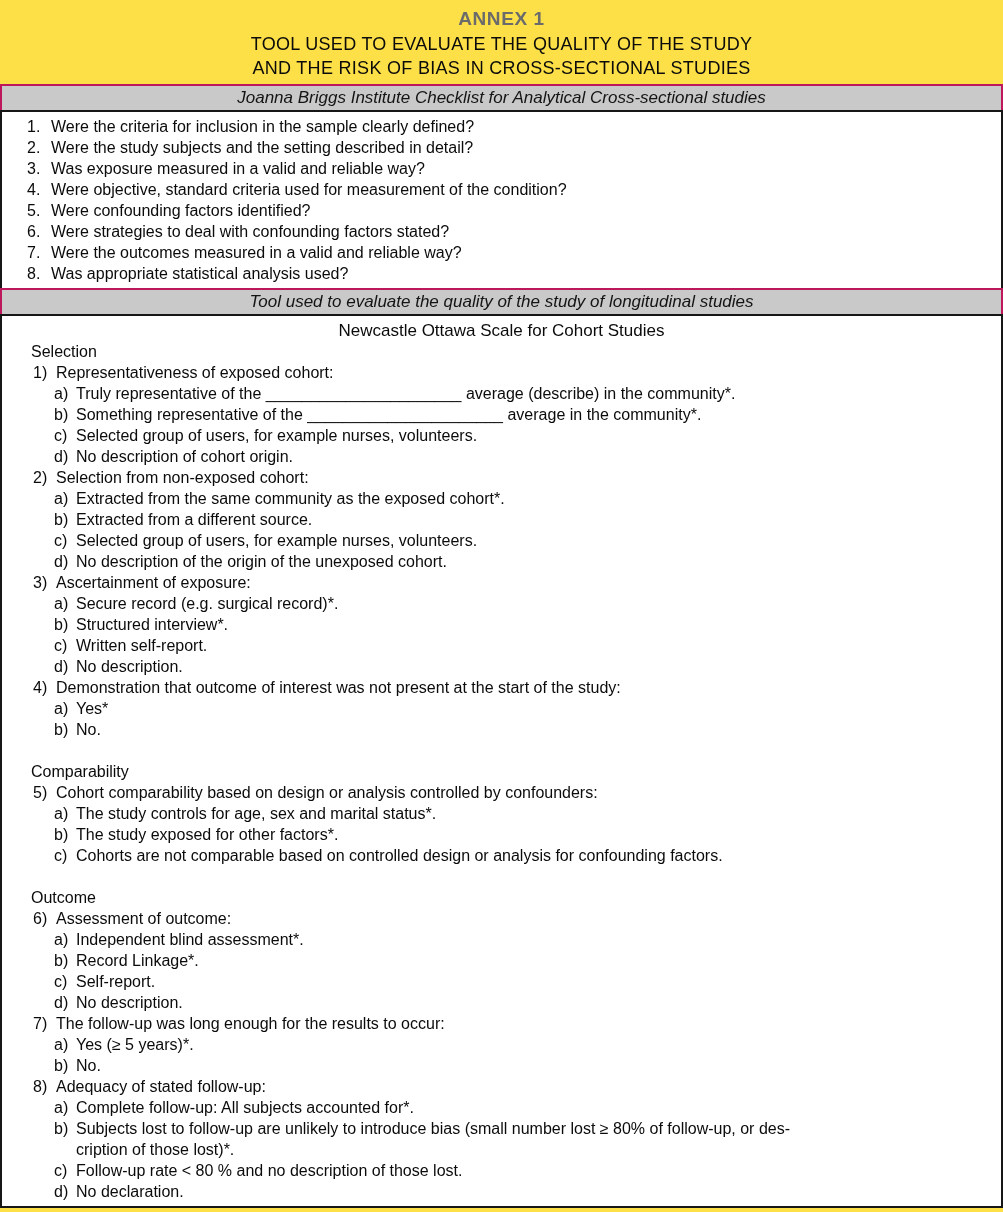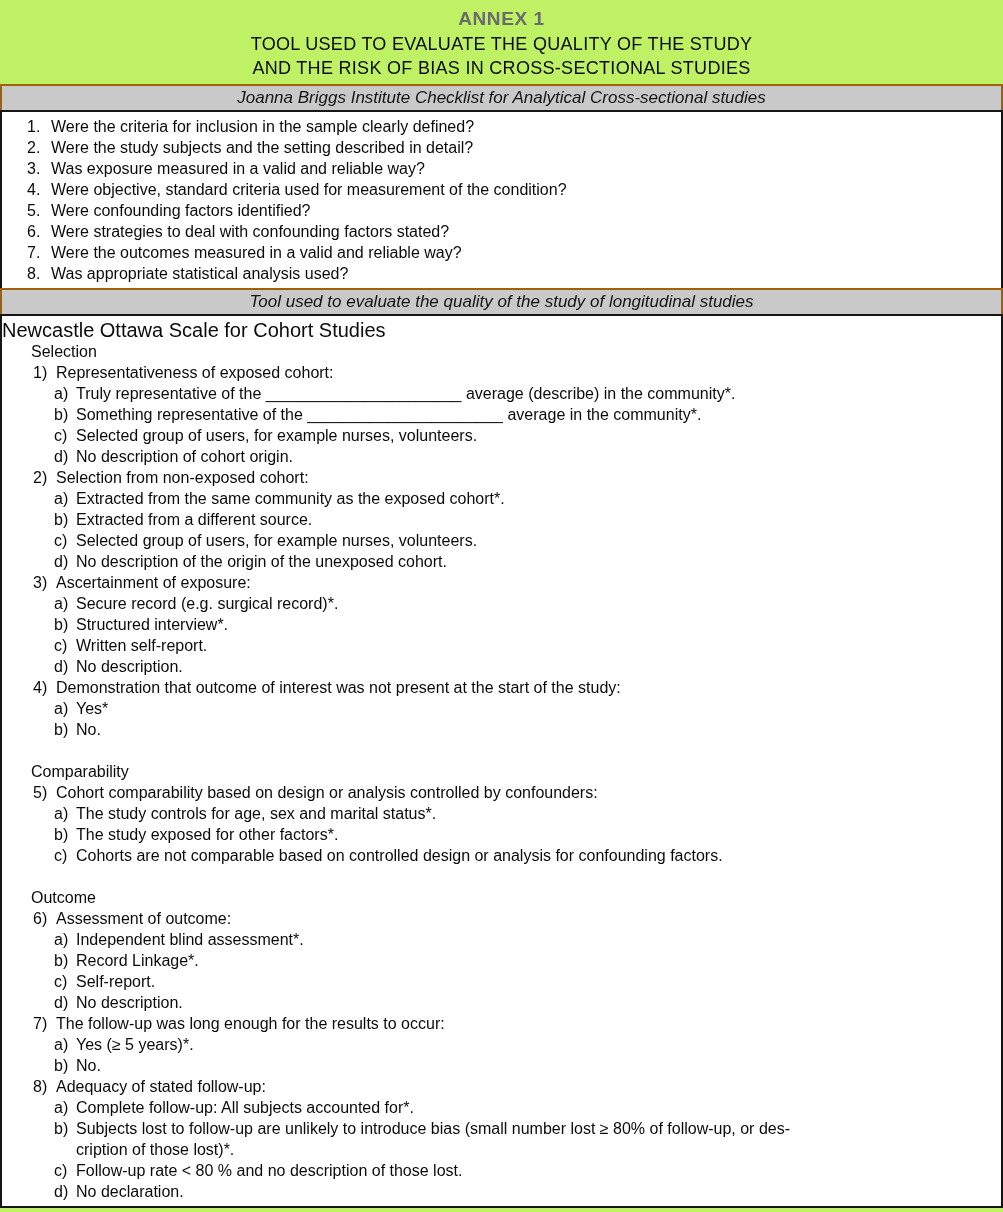--- a/index.html
+++ b/index.html
@@ -1,20 +1,20 @@
 <!DOCTYPE html>
 <html><head>
 <meta charset="utf-8">
 <style>
   html, body { margin: 0; padding: 0; background: #ffffff; }
   .page {
     position: relative;
     width: 1003px;
     height: 1212px;
-    background: #bef264;
+    background: #fde047;
     font-family: "Liberation Sans", sans-serif;
     color: #0b0b0b;
     font-size: 16px;
     overflow: hidden;
     box-sizing: border-box;
   }
 
   
   .title-block { text-align: center; padding-top: 6px; }
   .annex {
@@ -32,21 +32,21 @@
   }
 
   
   .band {
     box-sizing: content-box;
     height: 22px;
     line-height: 22px;
     padding: 1px 0;
     margin-top: 4px;
     background: #c9c9c9;
-    border: 2px solid #a16207;
+    border: 2px solid #be185d;
     text-align: center;
     font-style: italic;
     font-size: 17px;
     color: #141414;
   }
   .band + .box, .box + .band { margin-top: -2px; }
 
   
   .box {
     box-sizing: content-box;
@@ -59,22 +59,22 @@
   .q-row { display: flex; line-height: 21px; }
   .q-num, .opt-letter { flex: 0 0 auto; white-space: nowrap; }
   .q-text, .opt-text { flex: 1 1 auto; padding-right: 20px; }
   .opt-text { white-space: pre-wrap; }
 
   .jbi-row .q-num   { margin-left: 25px; width: 24px; }
   .nos-q   .q-num   { margin-left: 31px; width: 23px; }
   .nos-opt .opt-letter { margin-left: 52px; width: 22px; }
 
   .subtitle {
-    text-align: left;
-    font-size: 20px;
+    text-align: center;
+    font-size: 17px;
     line-height: 21px;
   }
   .section-title {
     font-weight: normal;
     margin-left: 29px;
     line-height: 21px;
   }
   .section-title.gap { margin-top: 21px; }
 </style>
 </head>

